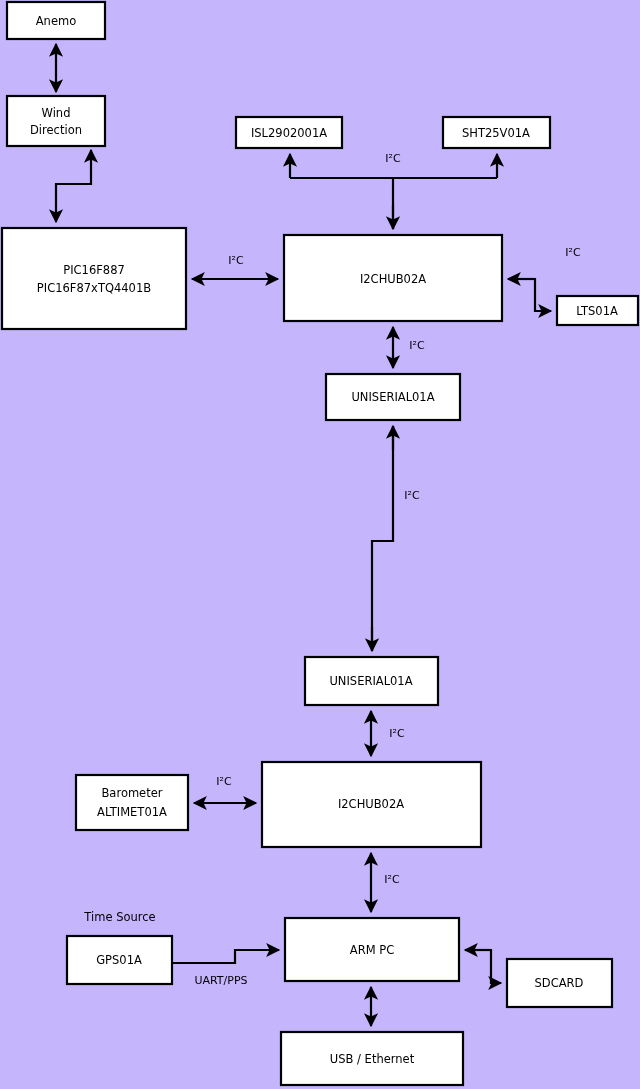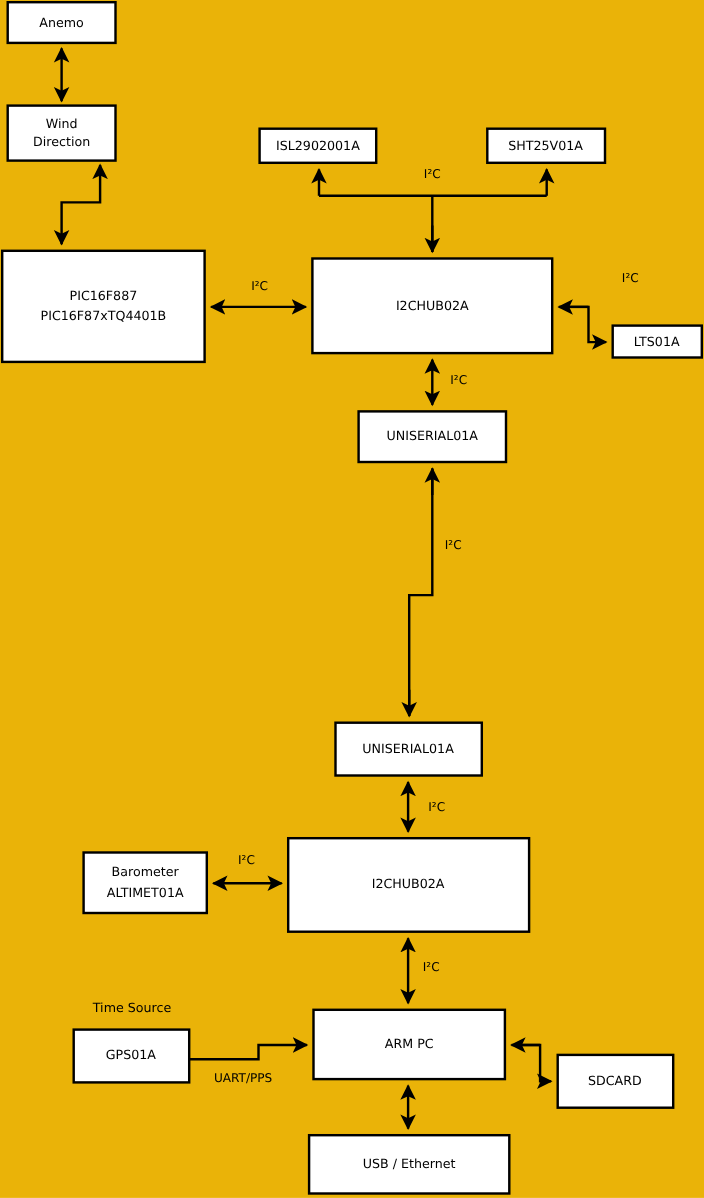--- a/index.html
+++ b/index.html
@@ -4,21 +4,21 @@
 <style>
   html, body {
     margin: 0;
     padding: 0;
     background: #ffffff;
   }
   #diagram-root {
     position: relative;
     width: 640px;
     height: 1089px;
-    background: #eab308;
+    background: #c4b5fd;
     font-family: "DejaVu Sans", sans-serif;
     overflow: hidden;
   }
   svg.canvas {
     position: absolute;
     top: 0;
     left: 0;
     width: 640px;
     height: 1089px;
   }

